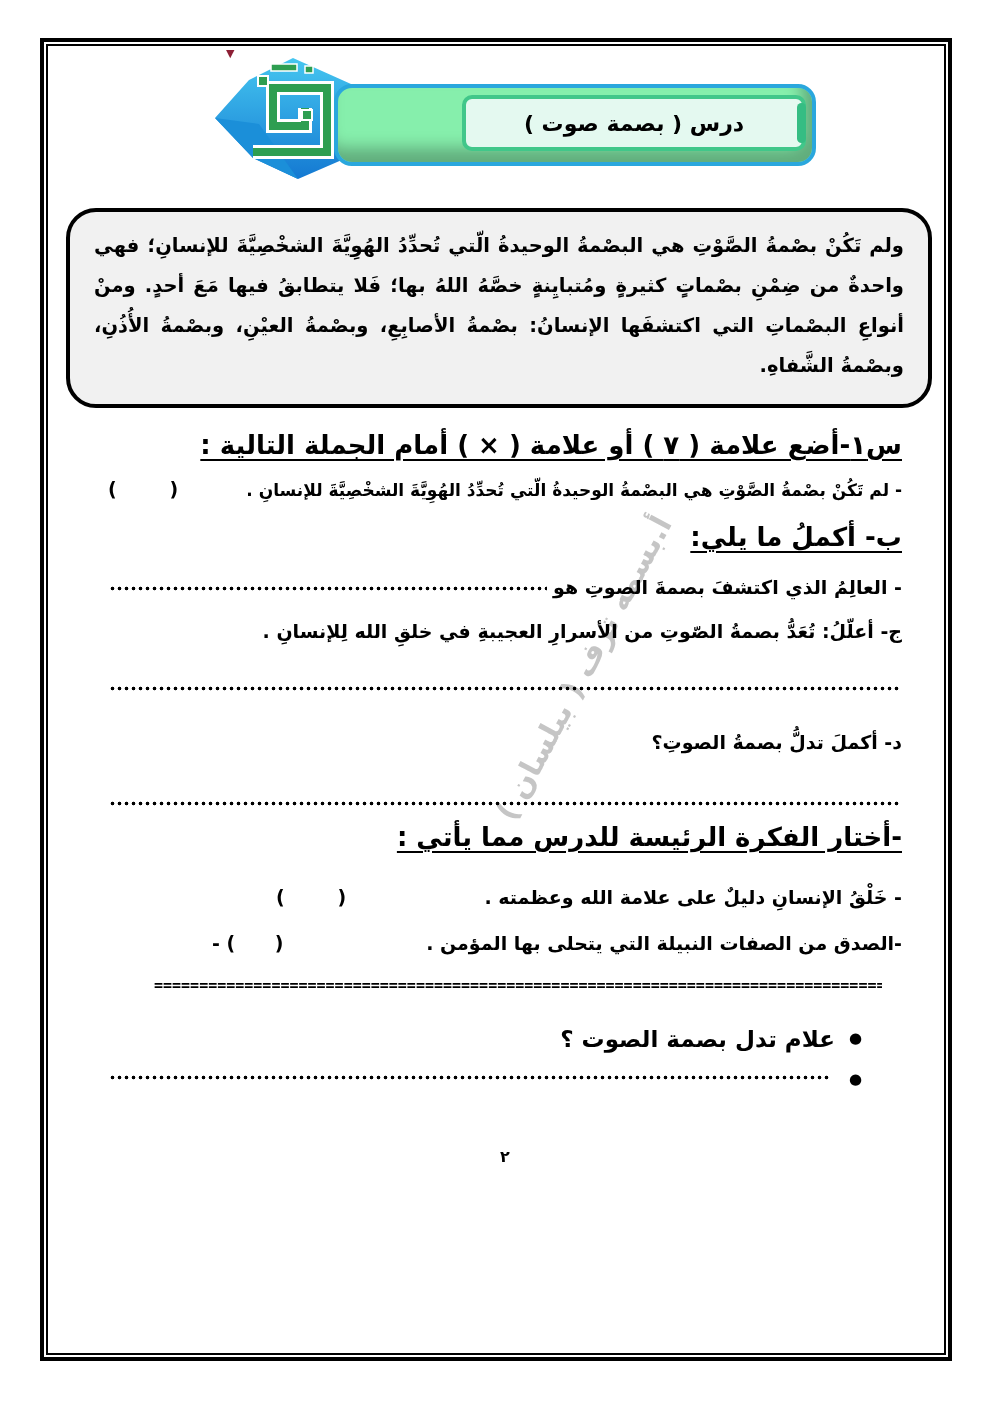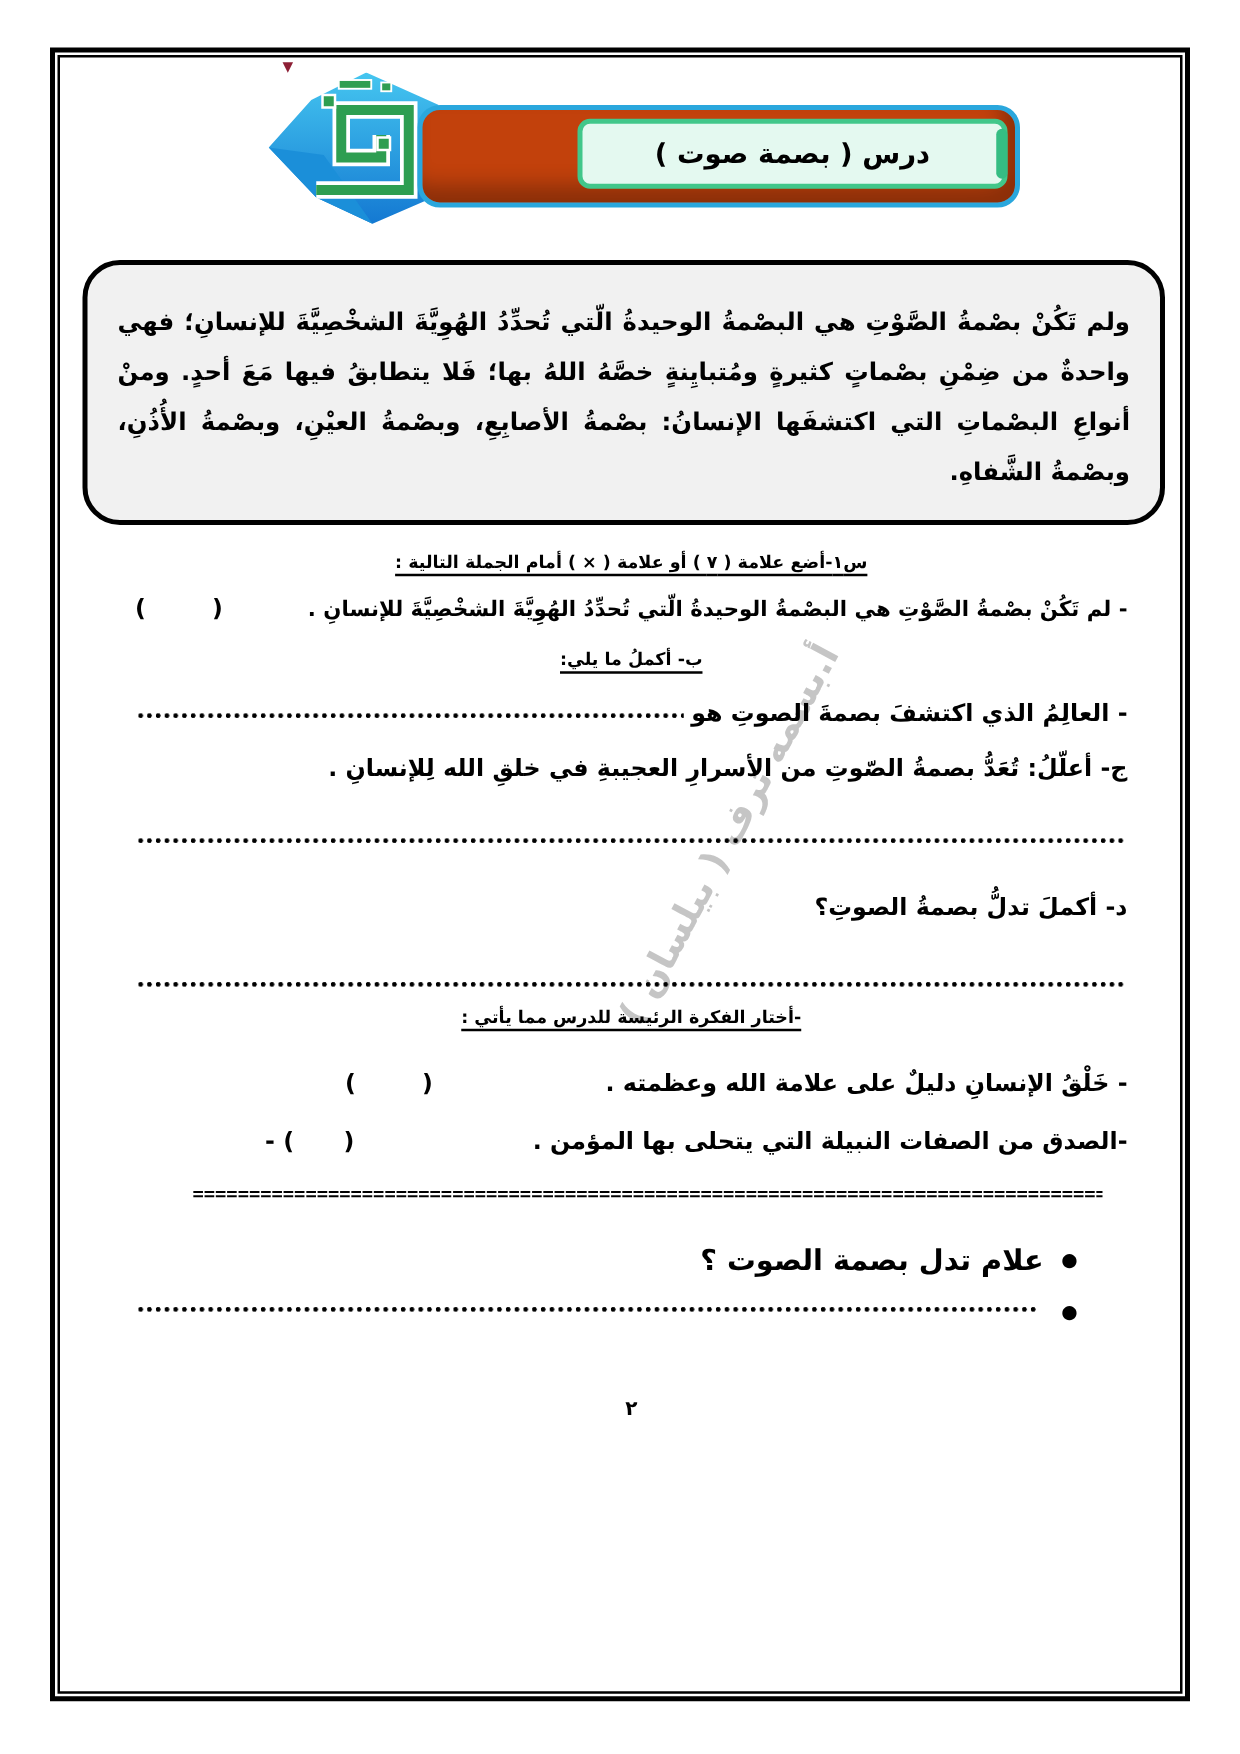--- a/index.html
+++ b/index.html
@@ -7,37 +7,37 @@
         font-family:"DejaVu Sans",sans-serif;color:#000;}
   
   .frame{position:absolute;left:40px;top:38px;width:904px;height:1315px;border:4px solid #000;}
   .frame-inner-line{position:absolute;inset:2px;border:2px solid #000;pointer-events:none;}
   .content{position:absolute;inset:10px;padding:2px 36px 0 54px;direction:rtl;}
 
   
   .header{position:relative;height:140px;}
   .marker{position:absolute;left:118px;top:-6px;font-size:11px;color:#8d1f35;line-height:1;}
   .logo{position:absolute;left:93px;top:4px;width:150px;height:122px;}
-  .banner{position:absolute;left:226px;top:30px;width:474px;height:74px;background:#c2410c;
+  .banner{position:absolute;left:226px;top:30px;width:474px;height:74px;background:#86efac;
           border:4px solid #2aa7dd;border-radius:18px;
           box-shadow:inset -10px -14px 16px rgba(0,0,0,.28);}
   .banner-inner{position:absolute;right:6px;top:7px;width:336px;height:48px;background:#e4f9f0;
           border:4px solid #41c78a;border-radius:10px;display:flex;align-items:center;justify-content:center;}
   .banner-inner::before{content:"";position:absolute;right:-4px;top:4px;bottom:4px;width:9px;
           background:#35bd83;border-radius:6px;}
   .banner-title{font-size:22px;font-weight:bold;}
 
   .meta-line{font-size:19px;font-weight:bold;text-align:right;line-height:1.4;}
 
   .passage-box{margin:14px -30px 0 -42px;background:#f1f1f1;border:4.5px solid #000;
-          border-radius:30px;padding:26px 24px 18px;min-height:155px;}
+          border-radius:30px;padding:14px 24px 18px;min-height:155px;}
   .passage-text{font-size:19.5px;font-weight:bold;line-height:2.05;text-align:justify;}
 
-  .h-underline{font-size:14px;font-weight:bold;text-decoration:underline;text-underline-offset:5px;
-          text-decoration-thickness:2px;text-align:center;}
+  .h-underline{font-size:26px;font-weight:bold;text-decoration:underline;text-underline-offset:5px;
+          text-decoration-thickness:2px;}
   .row{display:flex;align-items:baseline;}
   .between{justify-content:space-between;}
   .stmt-text{font-size:17px;font-weight:bold;white-space:nowrap;}
   .txt{font-size:19px;font-weight:bold;}
   .parens{font-size:19px;font-weight:bold;white-space:pre;direction:ltr;}
 
   .dotfill{flex:1 1 auto;height:5px;align-self:flex-end;margin:0 6px 7px 2px;
           background-image:radial-gradient(circle at 2.5px 2.5px,#000 1.7px,transparent 2.1px);
           background-size:7px 5px;background-repeat:repeat-x;}
   .dotline{height:5px;margin:0 2px;

